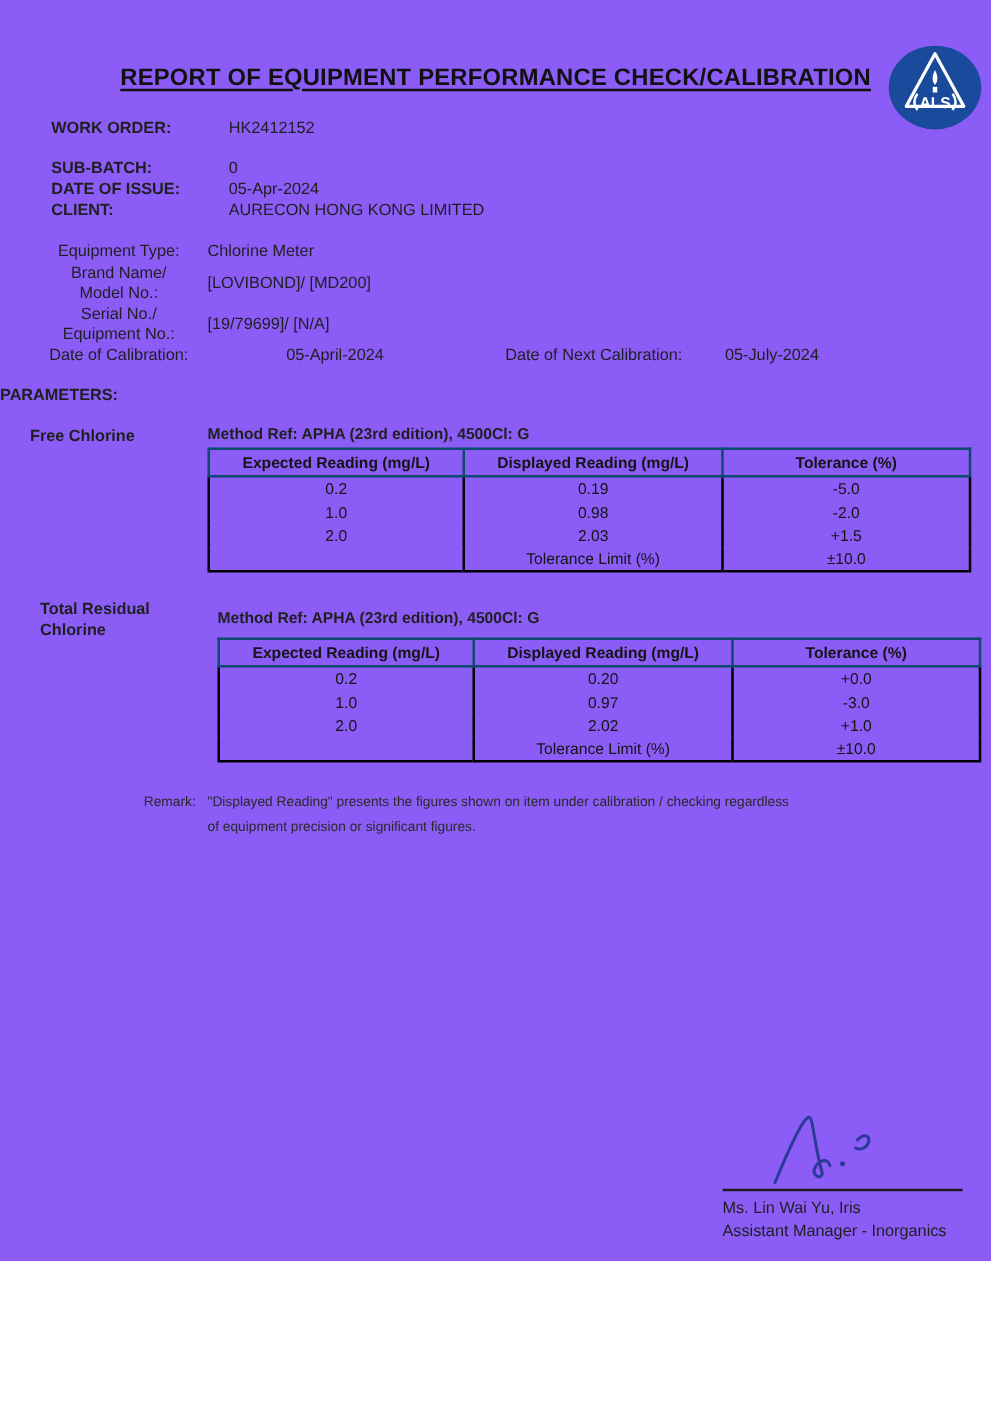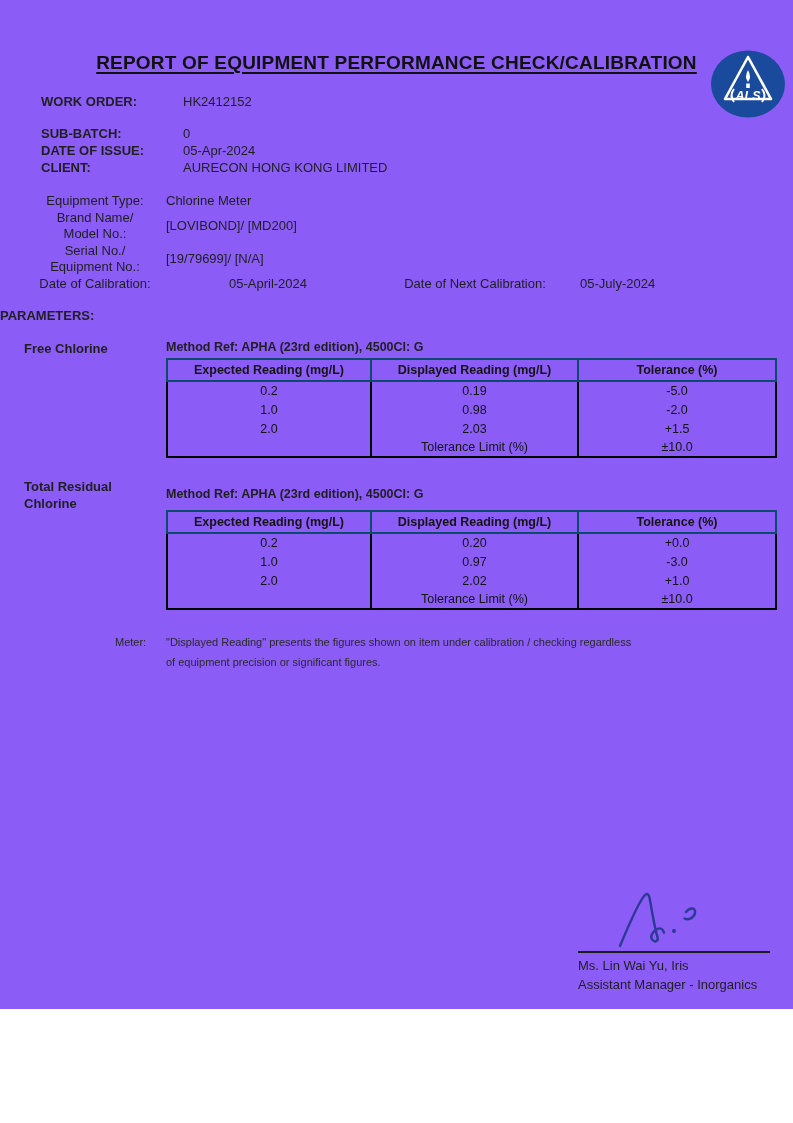--- a/index.html
+++ b/index.html
@@ -14,40 +14,40 @@
     margin:0 auto;
   }
   .title-wrap { padding-top:52px; text-align:center; }
   .title-text {
     font-size:19px; font-weight:bold; letter-spacing:0.2px;
     text-decoration:underline;
     text-decoration-thickness:2px;
     text-underline-offset:3px;
     color:#111;
   }
-  .logo { position:absolute; left:710px; top:50px; width:76px; height:70px;font-style:italic; }
+  .logo { position:absolute; left:710px; top:36px; width:76px; height:70px; }
 
   .row { display:flex; padding-left:41px; font-size:13px; line-height:17px; }
   .lbl { width:142px; flex-shrink:0; font-weight:bold; }
   .val { font-weight:normal; }
   .wo-row { margin-top:19px; }
   .issue-group { margin-top:15px; }
 
   .equip-group { margin-top:16px; }
   .equip-row { display:flex; padding-left:24px; font-size:13px; line-height:17px;text-align:center; }
   .equip-row .lbl { font-weight:normal; width:142px; }
   .equip-row.tall { min-height:33px; align-items:center; }
   .equip-row.tall .lbl { white-space:pre-line; line-height:16px; align-self:center; }
   .date-row .val1 { width:204px; flex-shrink:0; }
   .date-row .lbl2 { width:210px; flex-shrink:0; }
 
   .params { margin-top:16px; font-size:13px; font-weight:bold; }
 
   .section { display:flex; padding-left:24px; margin-top:17px; }
-  .section.second { margin-top:20px; }
+  .section.second { margin-top:20px;justify-content:center; }
   .sec-label {
     width:142px; flex-shrink:0; font-weight:bold; font-size:13px;
     line-height:17px; white-space:pre-line;
   }
   .method-ref { font-weight:bold; font-size:12.5px; margin-bottom:4px; }
   .section.second .method-ref { padding-top:9px; margin-bottom:9px; }
 
   table.cal-table {
     border-collapse:collapse; table-layout:fixed; width:609px;
     font-size:12.5px; text-align:center; color:#141414;
@@ -222,21 +222,21 @@
             <td></td>
             <td>Tolerance Limit (%)</td>
             <td>±10.0</td>
           </tr>
         </tbody>
       </table>
     </div>
   </div>
 
   <div class="remark">
-    <span class="remark-label">Meter:</span>
+    <span class="remark-label">Remark:</span>
     <span class="remark-lines">
       <span>"Displayed Reading" presents the figures shown on item under calibration / checking regardless</span><br>
       <span>of equipment precision or significant figures.</span>
     </span>
   </div>
 
   <div class="sig-block">
     <svg class="sig-img" width="122" height="62" viewBox="0 0 122 62">
       <path d="M4 58 C14 34 24 12 29 7 C31.5 4.5 33 6.5 33.8 11 C36 24 39.5 43 41.5 49 C42.6 52.6 39.5 55 36.5 52 C33.5 49 36.5 43 41.5 40.8 C44.8 39.5 47 41.5 48 44.5" fill="none" stroke="#2b3a96" stroke-width="2.4" stroke-linecap="round"></path>
       <circle cx="58" cy="43" r="2" fill="#2b3a96"></circle>

